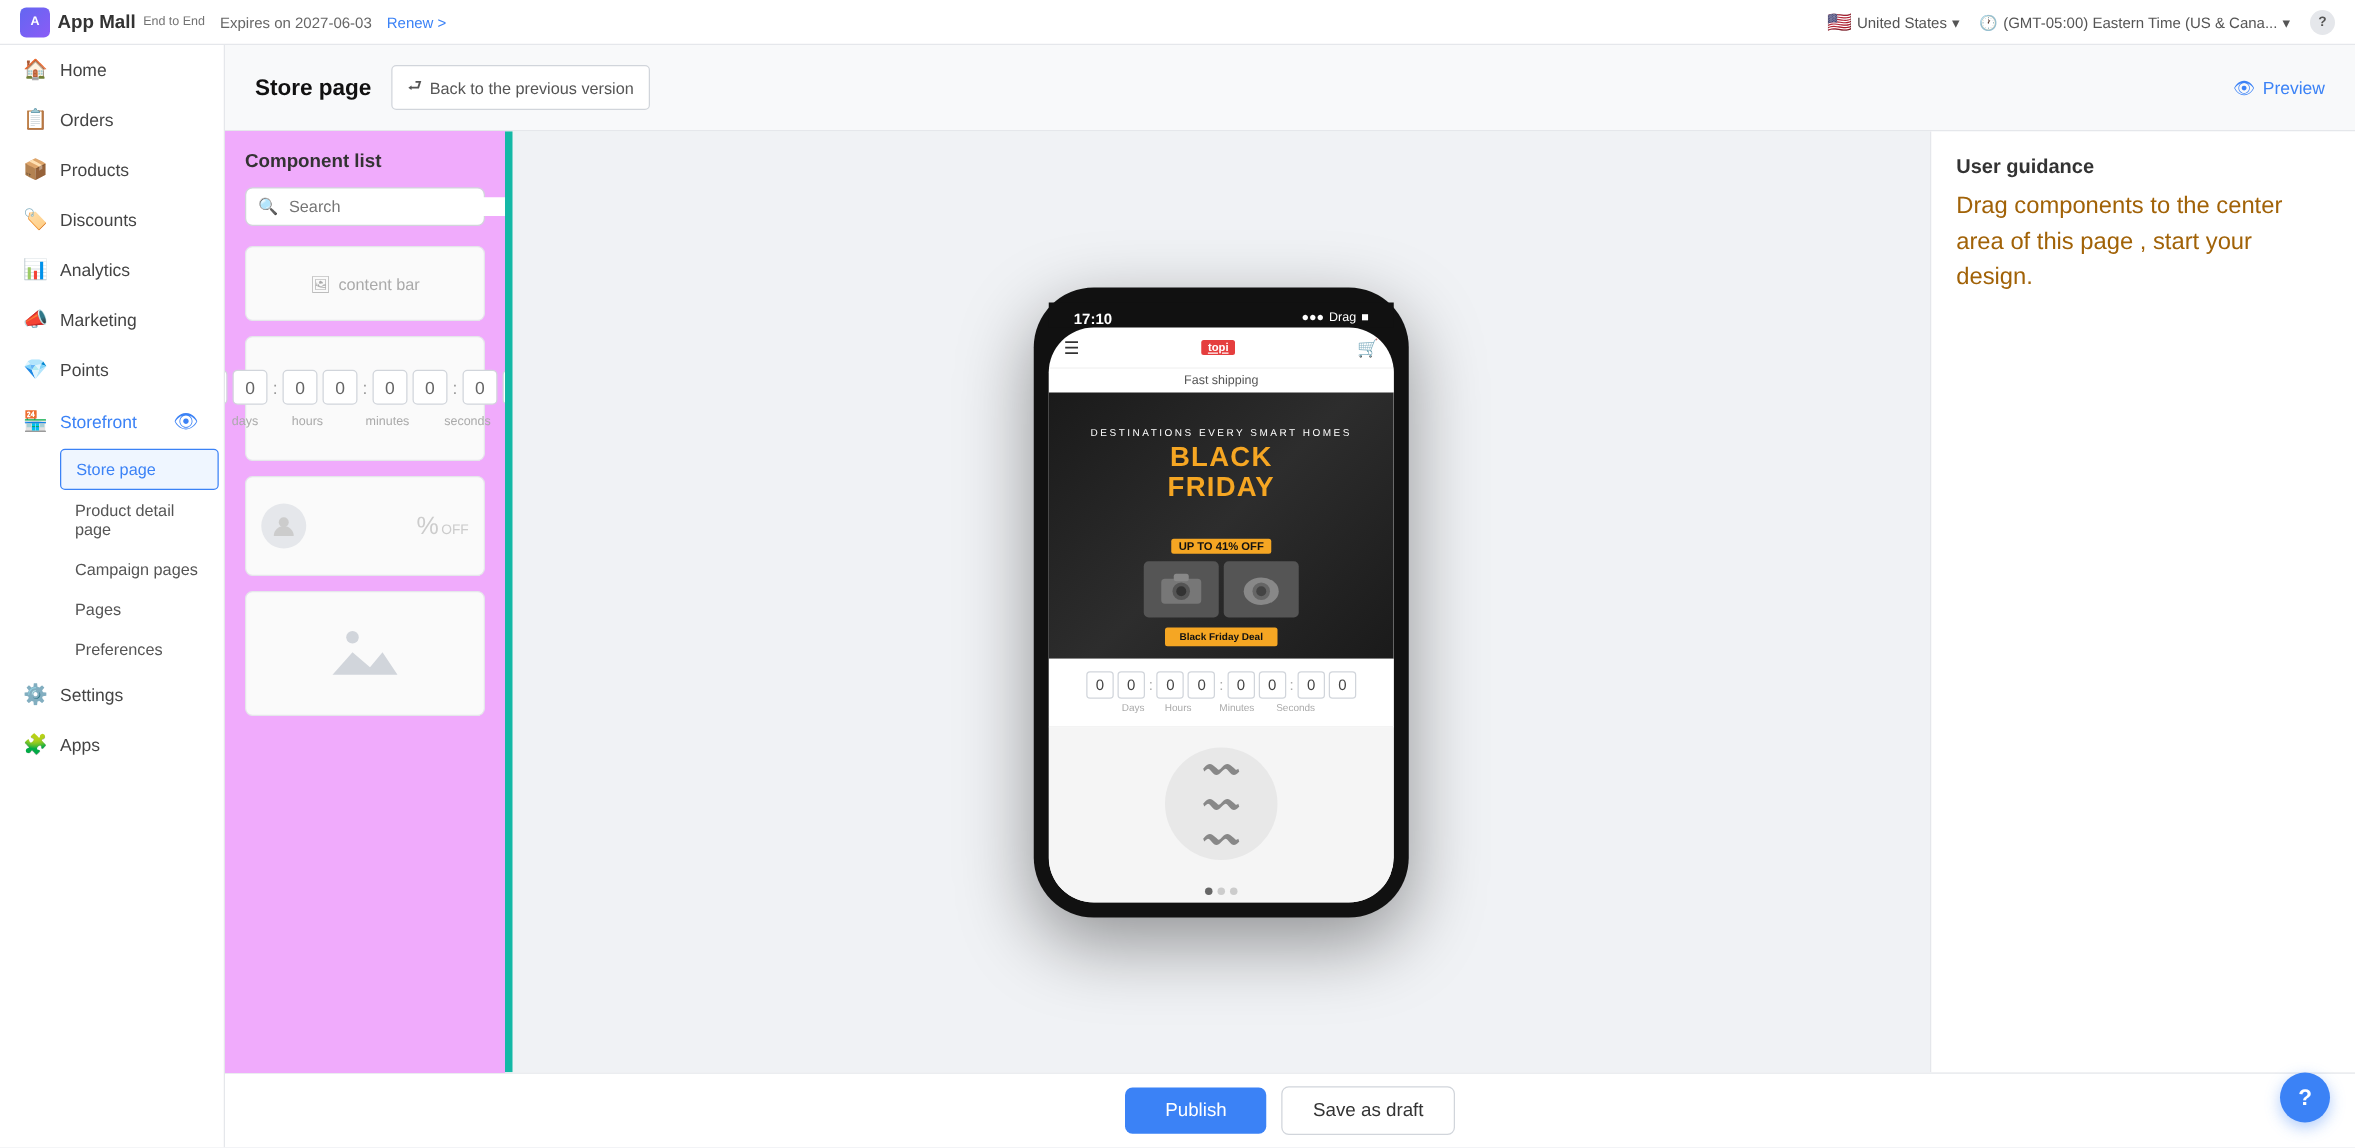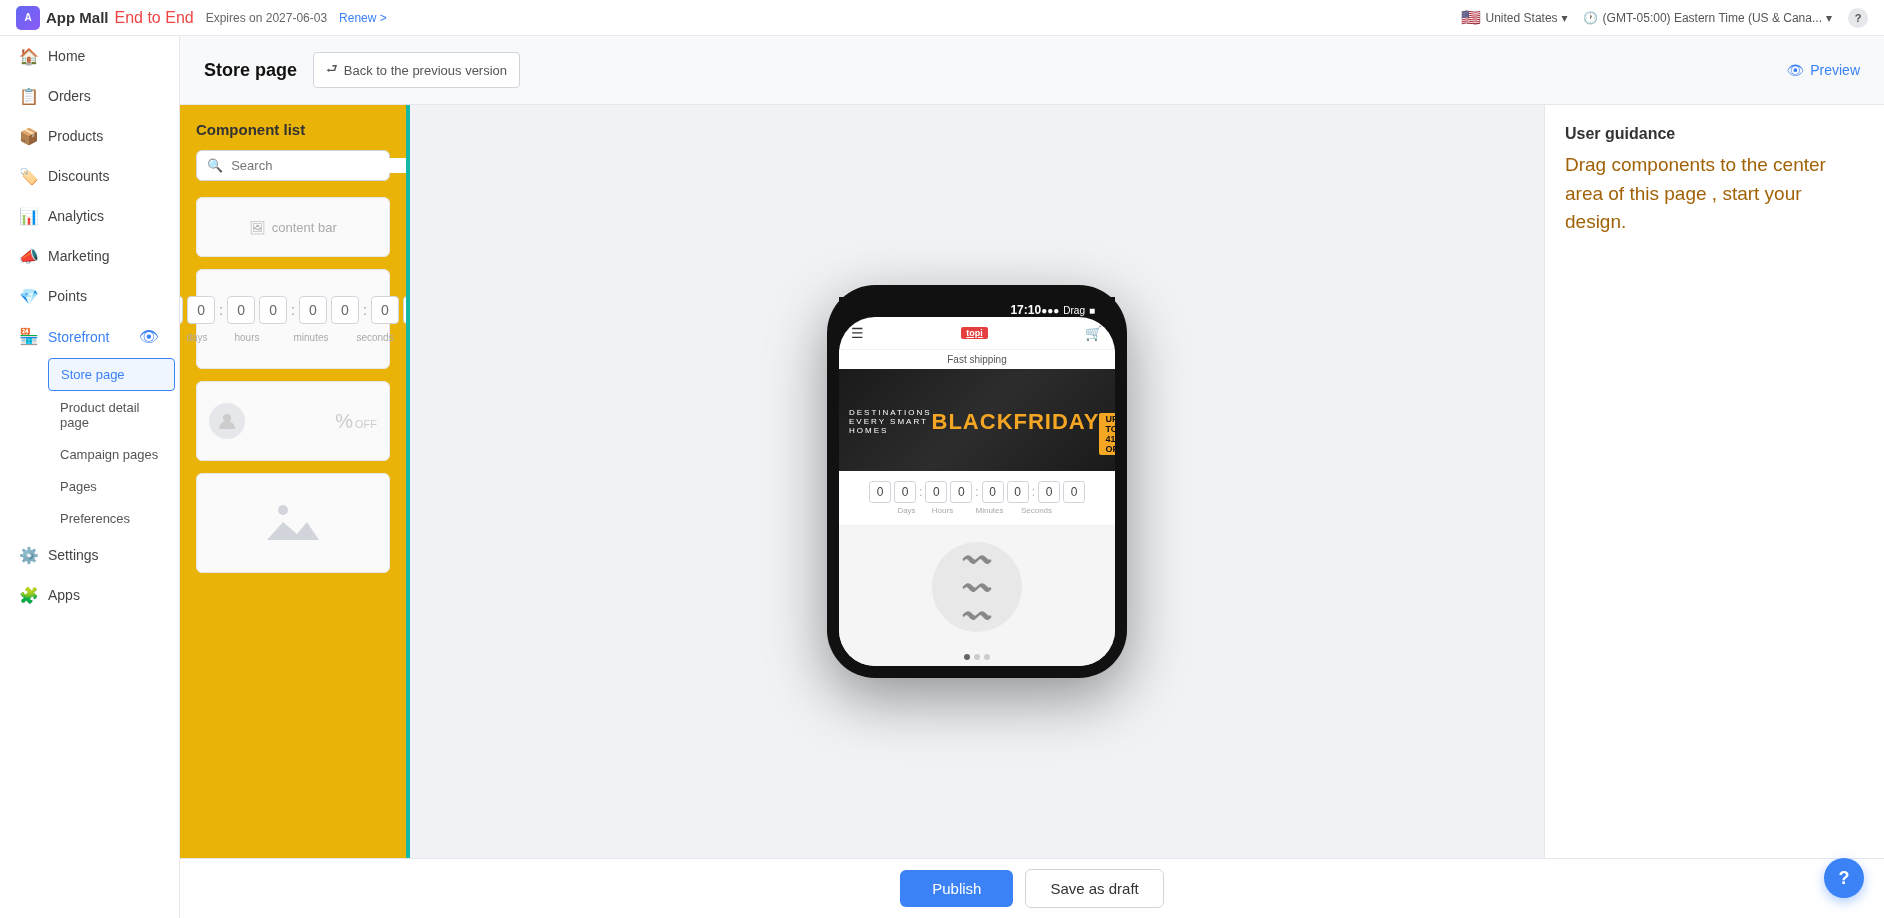--- a/index.html
+++ b/index.html
@@ -123,22 +123,22 @@
     .content-area {
       flex: 1;
       display: flex;
       overflow: hidden;
       background: #f0f2f5;
     }
 
     
     .component-panel {
       width: 230px;
-      background: #eab308;
-      border-right: 4px solid #14b8a6;
+      background: #f0abfc;
+      border-right: 6px solid #14b8a6;
       overflow-y: auto;
       padding: 16px;
       flex-shrink: 0;
     }
     .component-panel-title {
       font-size: 15px; font-weight: 600; margin-bottom: 12px;
     }
     .search-box {
       border: 1px solid #d1d5db; border-radius: 6px;
       padding: 7px 10px; display: flex; align-items: center; gap: 8px;
@@ -209,21 +209,21 @@
     }
     .phone-screen {
       background: #fff;
       border-radius: 36px;
       overflow: hidden;
       position: relative;
     }
     .phone-notch-area {
       background: #111;
       padding: 6px 20px 0;
-      display: flex; justify-content: flex-end; align-items: center;
+      display: flex; justify-content: space-between; align-items: center;
     }
     .phone-time { color: #fff; font-size: 12px; font-weight: 600; }
     .phone-icons { color: #fff; font-size: 10px; display: flex; gap: 4px; align-items: center; }
     
     .phone-topbar {
       display: flex; align-items: center; justify-content: space-between;
       padding: 8px 12px;
       border-bottom: 1px solid #f0f0f0;
     }
     .phone-menu-icon { color: #333; font-size: 14px; }
@@ -234,22 +234,22 @@
     .phone-cart-icon { color: #333; font-size: 14px; }
 
     .phone-announcement {
       text-align: center; padding: 4px; font-size: 10px; color: #555;
       background: #fff;
     }
 
     .phone-banner-img {
       width: 100%;
       background: linear-gradient(135deg, #1a1a1a 0%, #2d2d2d 50%, #1a1a1a 100%);
-      padding: 16px 10px 10px;
-      display: flex; align-items: center;
+      padding: 28px 10px 10px;
+      display: flex; flex-direction: column; align-items: center;
     }
     .black-friday-text {
       color: #f5a623; font-size: 22px; font-weight: 900; letter-spacing: 1px;
       text-transform: uppercase; line-height: 1; margin-bottom: 2px;
     }
     .bf-sub { color: #fff; font-size: 8px; text-transform: uppercase; letter-spacing: 2px; margin-bottom: 4px; }
     .bf-badge {
       background: #f5a623; color: #111; font-size: 9px; font-weight: bold;
       padding: 1px 6px; border-radius: 2px; margin-bottom: 6px; margin-top: 28px;
     }
@@ -357,21 +357,21 @@
     }
     .eye-icon { color: #3b82f6; font-size: 16px; }
   </style>
 </head>
 <body>
 
 <div class="topbar">
   <div class="topbar-logo">
     <div class="logo-icon">A</div>
     <span>App Mall</span>
-    <span style="font-weight:400; color:#ef4444; font-size:16px;">End to End</span>
+    <span style="font-weight:400; color:#737373; font-size:10px;">End to End</span>
   </div>
   <span class="topbar-expires">Expires on 2027-06-03</span>
   <a class="topbar-renew">Renew &gt;</a>
   <div class="topbar-spacer"></div>
   <div class="topbar-right">
     <div class="topbar-country">
       <span class="topbar-flag">🇺🇸</span>
       <span>United States</span>
       <span>▾</span>
     </div>

